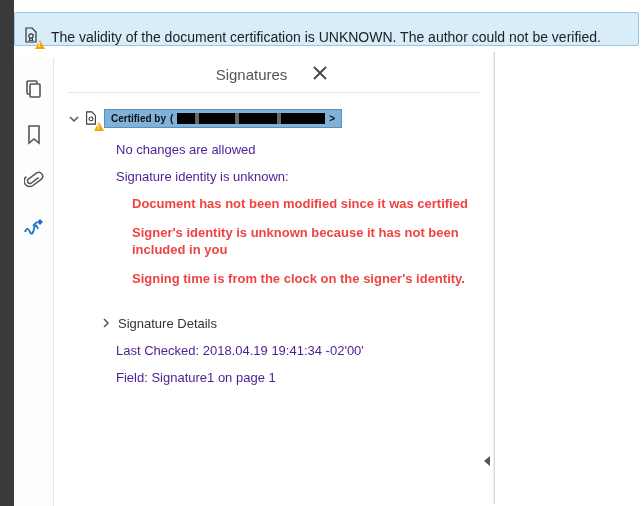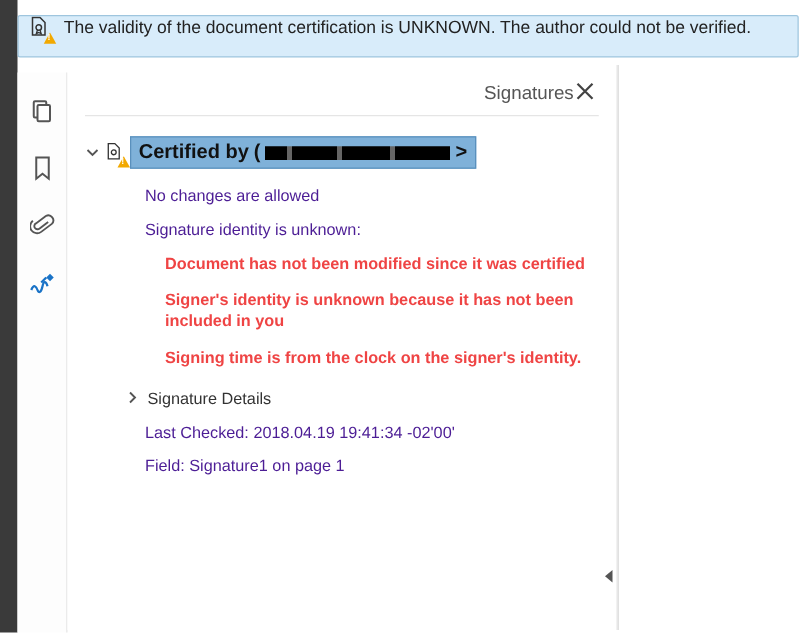--- a/index.html
+++ b/index.html
@@ -23,21 +23,21 @@
   .banner {
     position: absolute;
     left: 14px;
     top: 12px;
     right: 2px;
     height: 34px;
     background: #d8ecfa;
     border: 1px solid #9ec5de;
     border-radius: 2px;
     display: flex;
-    align-items: flex-start;
+    align-items: flex-end;
     padding: 0 8px;
     gap: 10px;
     font-size: 14px;
     color: #222;
   }
   .cert-icon {
     position: relative;
     width: 18px;
     height: 18px;
   }
@@ -90,23 +90,24 @@
     top: 52px;
     width: 440px;
     height: 452px;
     background: #fff;
     padding: 12px 14px;
     border-right: 1px solid #eee;
   }
   .panel-header {
     display: flex;
     align-items: center;
-    justify-content: flex-end;
+    justify-content: center;
     border-bottom: 1px solid #e5e5e5;
     padding-bottom: 8px;
+    gap: 24px;
   }
   .panel-title {
     font-size: 15px;
     color: #555;
   }
   .close-btn {
     width: 20px; height: 20px;
     cursor: pointer;
   }
   .toolbar-row {
@@ -170,21 +171,21 @@
     cursor: pointer;
   }
   .sig-label {
     background: #7fb1d9;
     color: #111;
     font-weight: 600;
     padding: 3px 6px;
     display: inline-flex;
     align-items: center;
     gap: 4px;
-    font-size: 16px;
+    font-size: 10px;
     border: 1px solid #5a90bd;
   }
   .sig-label .redact {
     display: inline-block;
     width: 148px;
     height: 11px;
     background: linear-gradient(to right,
       #000 0 18px, #666 18px 22px, #000 22px 58px,
       #666 58px 62px, #000 62px 100px, #666 100px 104px,
       #000 104px 148px);
@@ -198,21 +199,21 @@
     padding: 6px 0 6px 64px;
     color: #ef4444;
     font-weight: bold;
   }
   .tree-text.tight, .tree-sub { line-height: 1.3; }
   .details-row {
     display: flex;
     align-items: center;
     gap: 6px;
     padding: 6px 0 6px 32px;
-    margin-top: 4px;
+    margin-top: 16px;
   }
   .mid-divider {
     position: absolute;
     left: 494px;
     top: 52px;
     width: 1px;
     height: 452px;
     background: #d8d8d8;
   }
   .collapse-handle {

